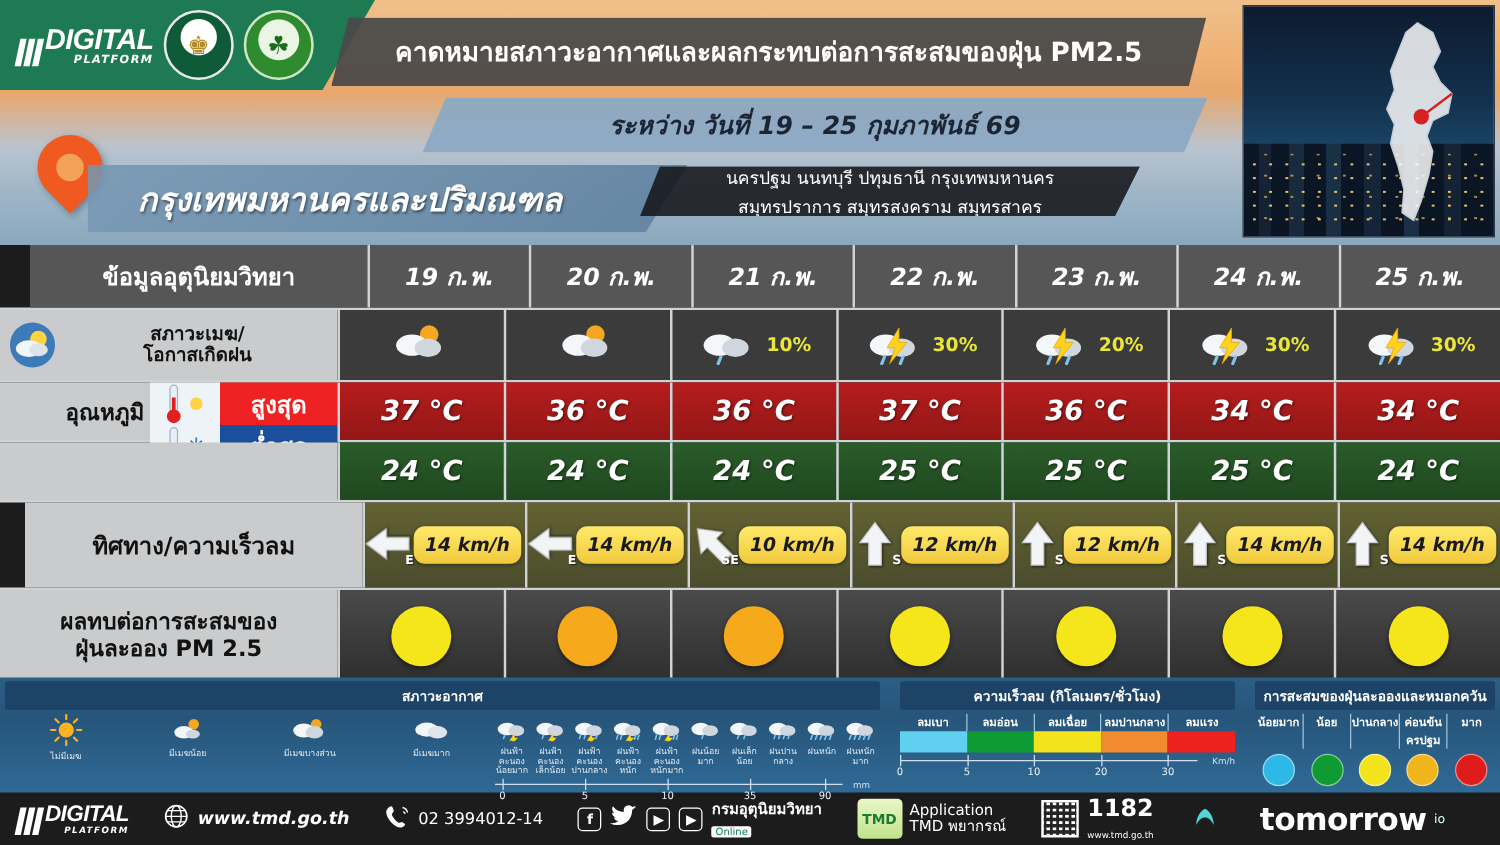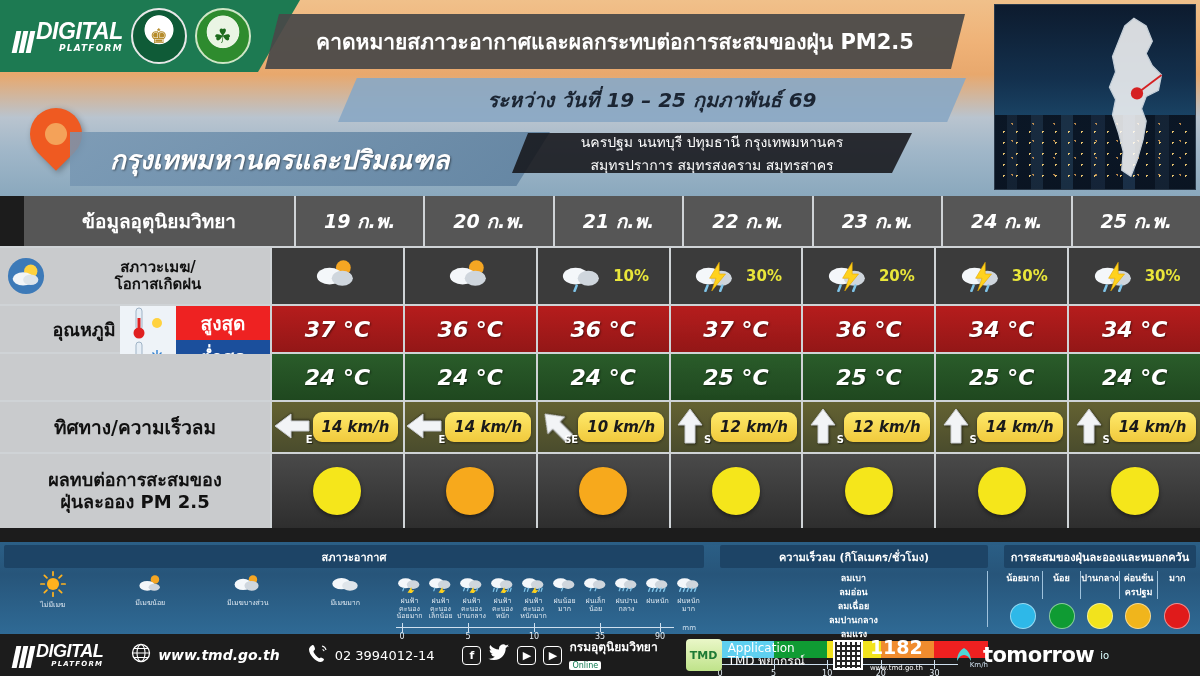--- a/index.html
+++ b/index.html
@@ -149,21 +149,21 @@
   }
   .temp-head .lbl { flex: 1; display: flex; align-items: center; justify-content: center; font-size: 18px; font-weight: bold; color: #111; }
   .temp-head .swatches { width: 150px; flex: 0 0 150px; display: flex; flex-direction: column; }
   .sw { flex: 1; display: flex; align-items: center; }
   .sw .thermo { width: 56px; flex: 0 0 56px; background: #eef3f8; height: 100%; display: flex; align-items: center; justify-content: center; gap: 2px; }
   .sw .tag { flex: 1; height: 100%; display: flex; align-items: center; justify-content: center; color: #fff; font-size: 19px; font-weight: bold; }
   .sw.hot .tag { background: #ee2222; }
   .sw.cold .tag { background: #1b4f9c; }
 
   
-  .wrow { height: 52px; }
+  .wrow { height: 70px; padding-left: 20px; }
   .wrow .rowhead { justify-content: center; }
   .wrow .rowhead .txt { font-size: 19px; font-weight: bold; color: #111; }
   .wrow .cell { background: linear-gradient(180deg, rgba(106,104,52,.92), rgba(78,80,46,.92)); gap: 2px; }
   .wind-arrow { position: relative; width: 34px; height: 40px; flex: 0 0 34px; }
   .wind-arrow svg { filter: drop-shadow(1px 1px 1px rgba(0,0,0,.5)); }
   .wind-dir {
     position: absolute; bottom: 2px; right: -2px; color: #fff; font-size: 10px;
     font-weight: bold; text-shadow: 1px 1px 1px rgba(0,0,0,.6);
   }
   .wind-pill {
@@ -195,21 +195,21 @@
   .wx-items { display: flex; width: 100%; }
   .wx-item { flex: 1; display: flex; flex-direction: column; align-items: center; gap: 1px; }
   .wx-item .cap { color: #dfe9f2; font-size: 7px; text-align: center; line-height: 1.1; }
   .mm-scale { position: relative; width: 300px; margin-left: 2px; height: 16px; }
   .mm-line { position: absolute; top: 6px; left: 0; right: 22px; height: 1px; background: #cfe0ef; }
   .mm-tick { position: absolute; top: 2px; width: 1px; height: 9px; background: #cfe0ef; }
   .mm-num { position: absolute; top: 11px; color: #e8f1f8; font-size: 8px; transform: translateX(-50%); }
   .mm-unit { position: absolute; right: 0; top: 3px; color: #cfe0ef; font-size: 7px; }
 
   .wind-block { width: 268px; flex: 0 0 268px; }
-  .wind-names { display: flex; width: 100%; flex-direction: column; }
+  .wind-names { display: flex; width: 100%; }
   .wind-names span { flex: 1; text-align: center; color: #fff; font-size: 9px; font-weight: bold; border-right: 1px solid #9fc2dc; }
   .wind-names span:last-child { border-right: none; }
   .wind-bar { display: flex; width: 100%; height: 17px; }
   .wind-bar i { flex: 1; display: block; }
   .wind-ticks { position: relative; height: 16px; width: 100%; }
 
   .pm-block { flex: 1; }
   .pm-names { display: flex; width: 100%; }
   .pm-names span { flex: 1; text-align: center; color: #fff; font-size: 9px; font-weight: bold; border-right: 1px solid #9fc2dc; }
   .pm-names span:last-child { border-right: none; }
@@ -244,21 +244,21 @@
       linear-gradient(90deg, #000 50%, transparent 50%),
       linear-gradient(0deg, #000 50%, transparent 50%);
     background-size: 5px 5px, 5px 5px;
     opacity: .85;
   }
   .num1182 { line-height: 1; color: #fff; }
   .num1182 .big { font-size: 19px; font-weight: bold; }
   .num1182 .small { font-size: 7px; }
   .tomorrow { display: flex; align-items: center; gap: 6px; }
   .tomorrow .mark { font-size: 22px; color: #2ec5c5; }
-  .tomorrow .name { font-size: 21px; color: #fff; font-weight: bold; letter-spacing: -.5px; }
+  .tomorrow .name { font-size: 25px; color: #fff; font-weight: bold; letter-spacing: -.5px; margin-left: 25px; }
   .tomorrow .suffix { font-size: 10px; color: #dff; }
 </style>
 </head>
 <body>
 
 <div class="page">
 
   <div class="header">
 
     <div class="logo-band">

